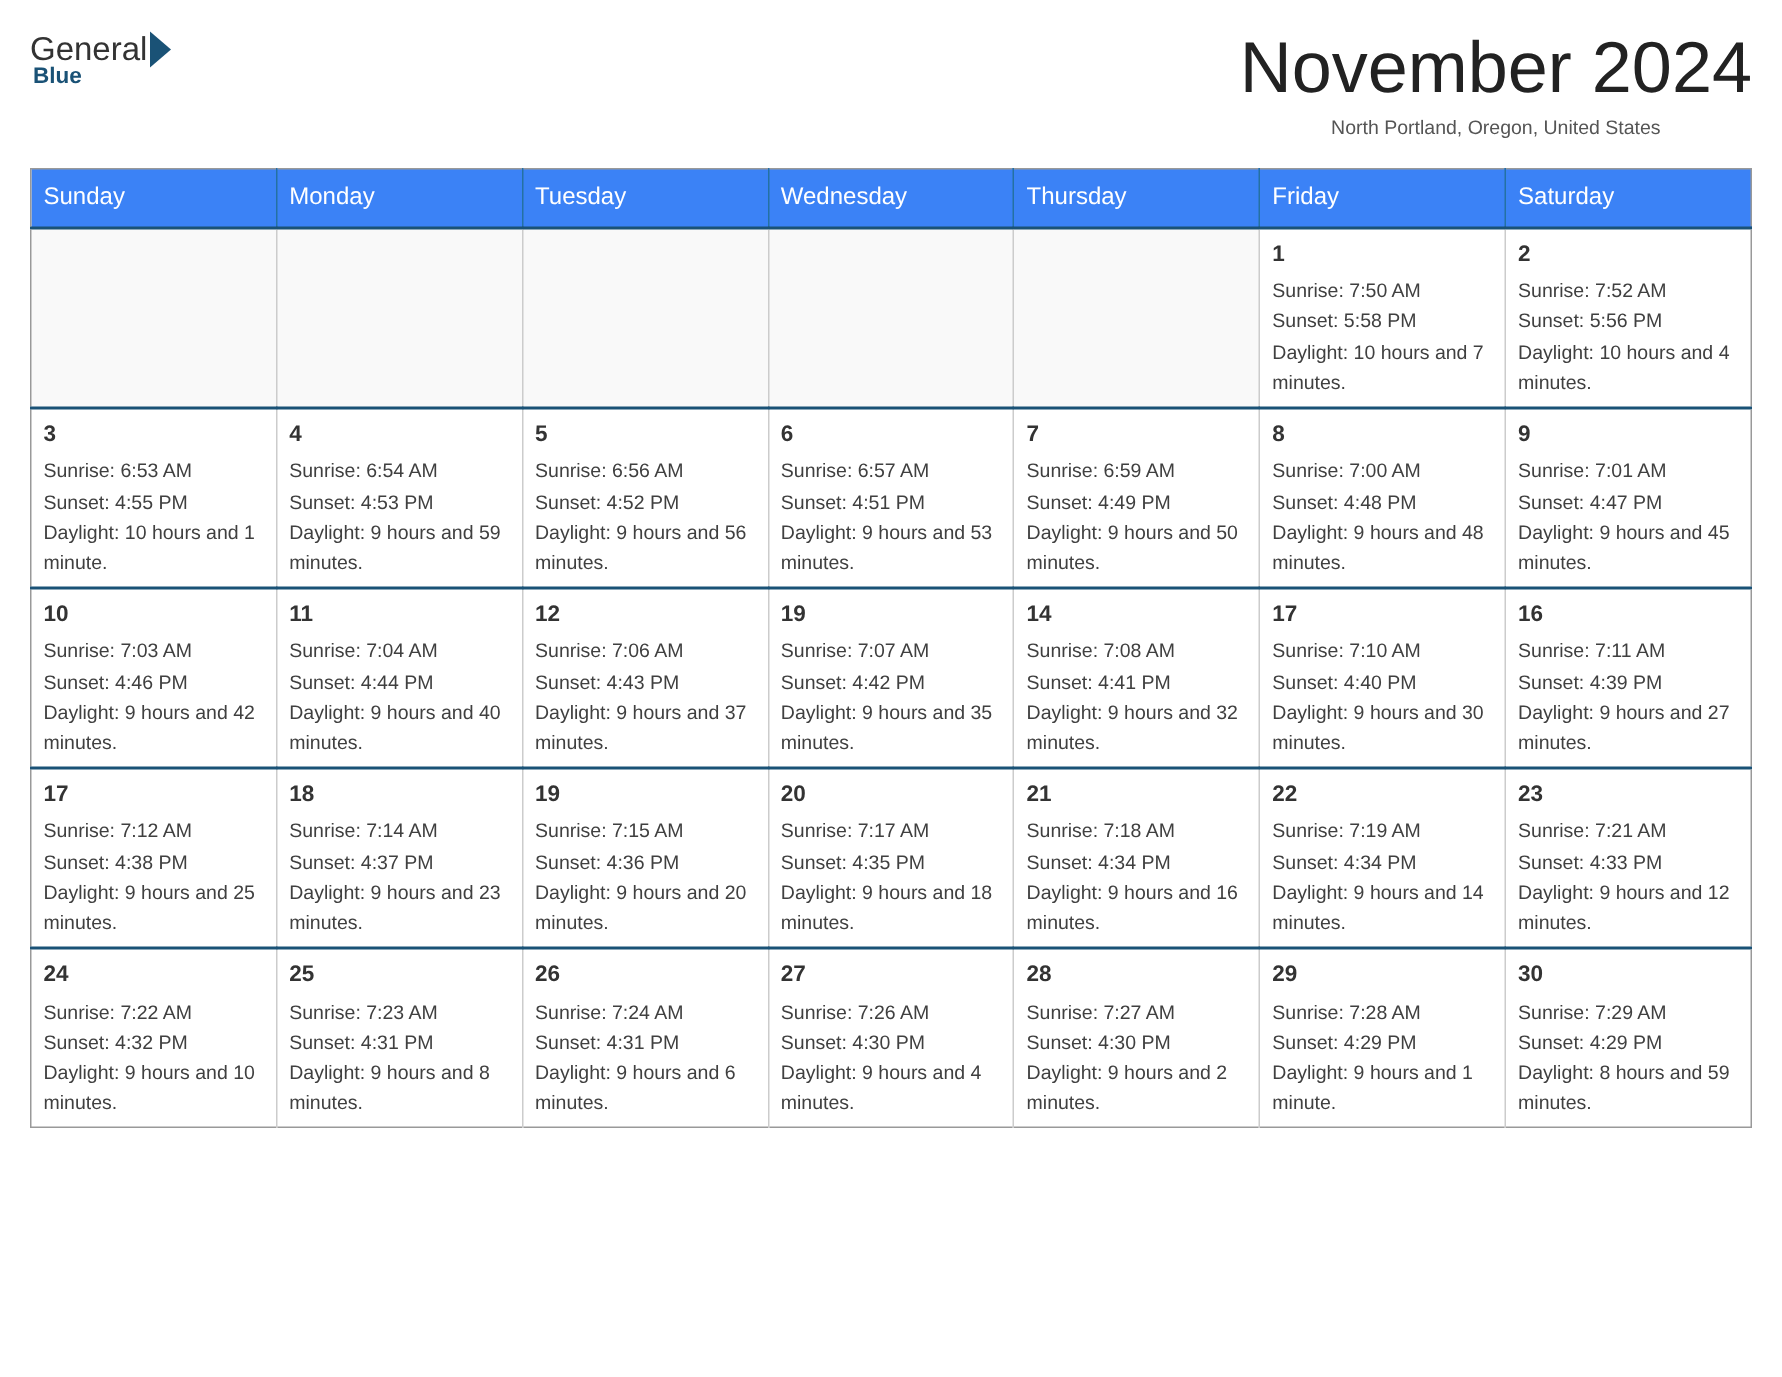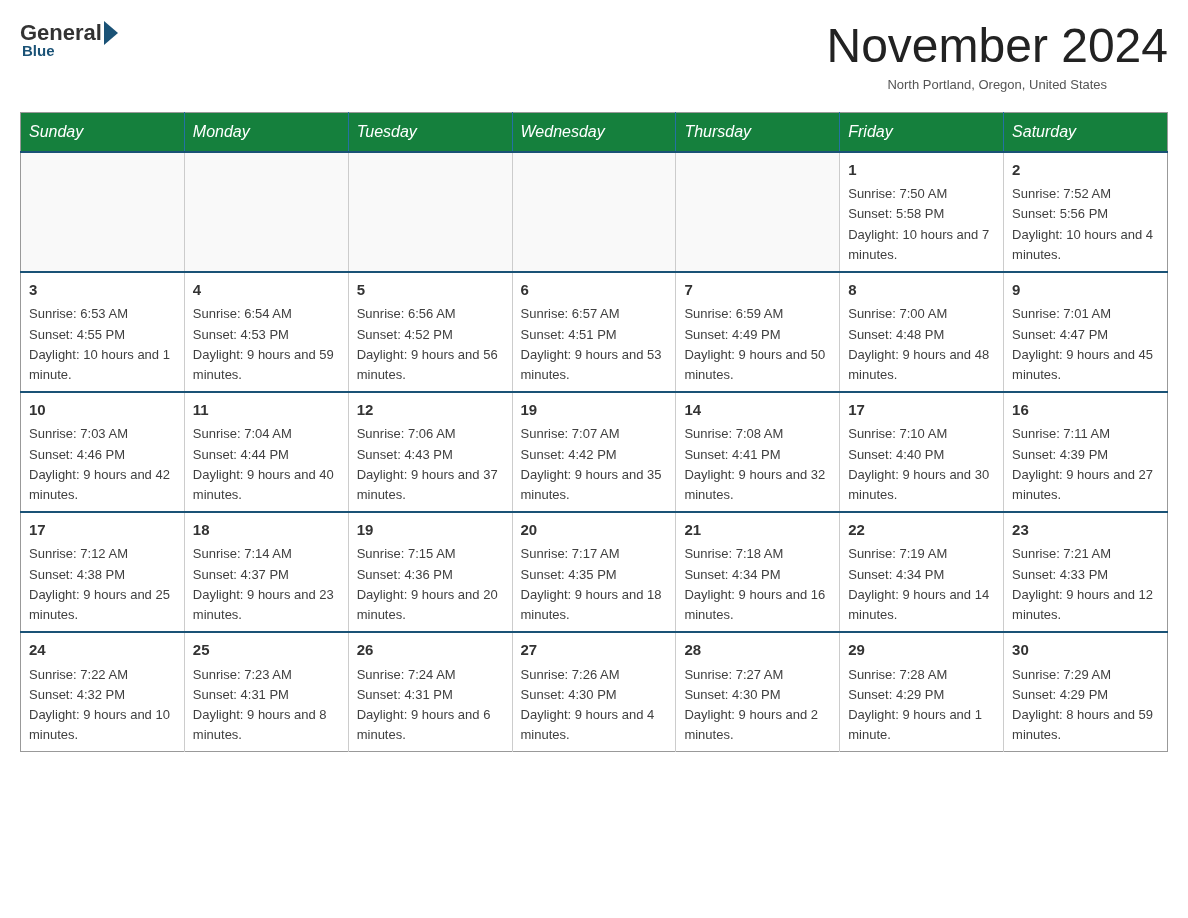--- a/index.html
+++ b/index.html
@@ -16,21 +16,21 @@
       align-items: flex-start;
       margin-bottom: 20px;
     }
     .logo {
       display: flex;
       flex-direction: column;
       align-items: flex-start;
     }
     .logo-text {
       font-size: 22px;
-      font-weight: bold;
+      font-weight: normal;
       color: #333;
       display: flex;
       align-items: center;
     }
     .logo-general { color: #333; }
     .logo-arrow {
       width: 0;
       height: 0;
       border-left: 14px solid #1a5276;
       border-top: 12px solid transparent;
@@ -58,22 +58,21 @@
       font-size: 13px;
       color: #555;
       margin-top: 4px;
     }
     .calendar {
       width: 100%;
       border-collapse: collapse;
       border: 1px solid #999;
     }
     .calendar thead tr {
-      background-color: #15803d;
-      font-style: italic;
+      background-color: #3b82f6;
     }
     .calendar thead th {
       color: #fff;
       font-size: 16px;
       font-weight: normal;
       padding: 10px 8px;
       text-align: left;
       border-right: 1px solid #2471a3;
     }
     .calendar thead th:last-child {

